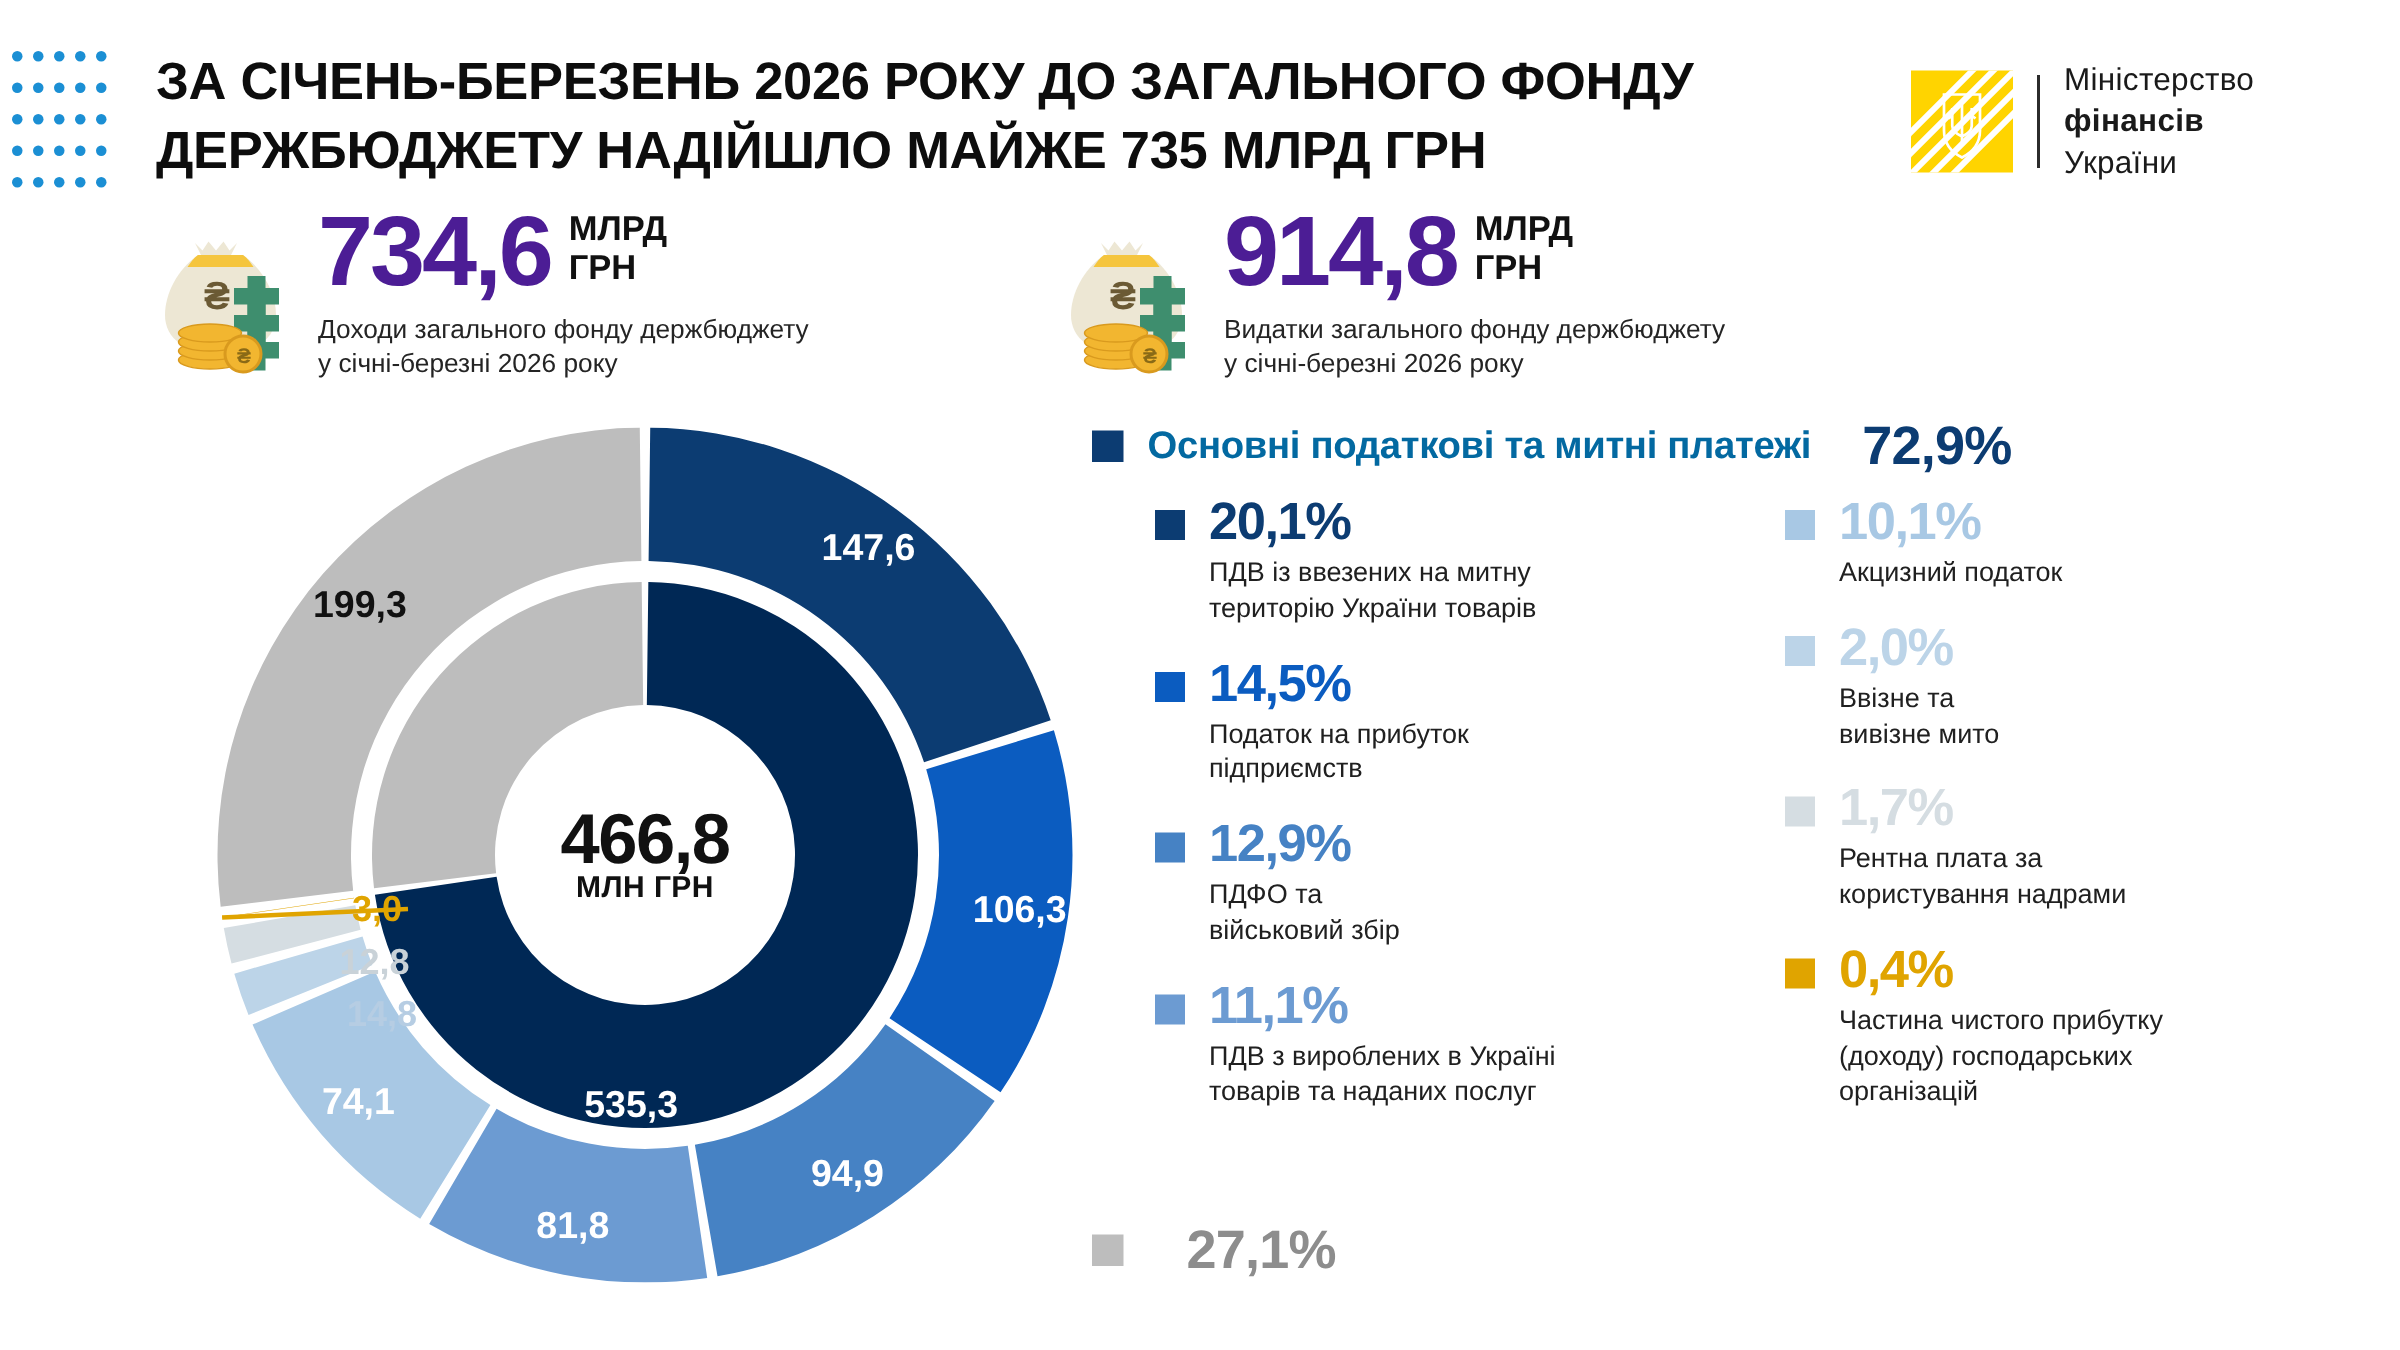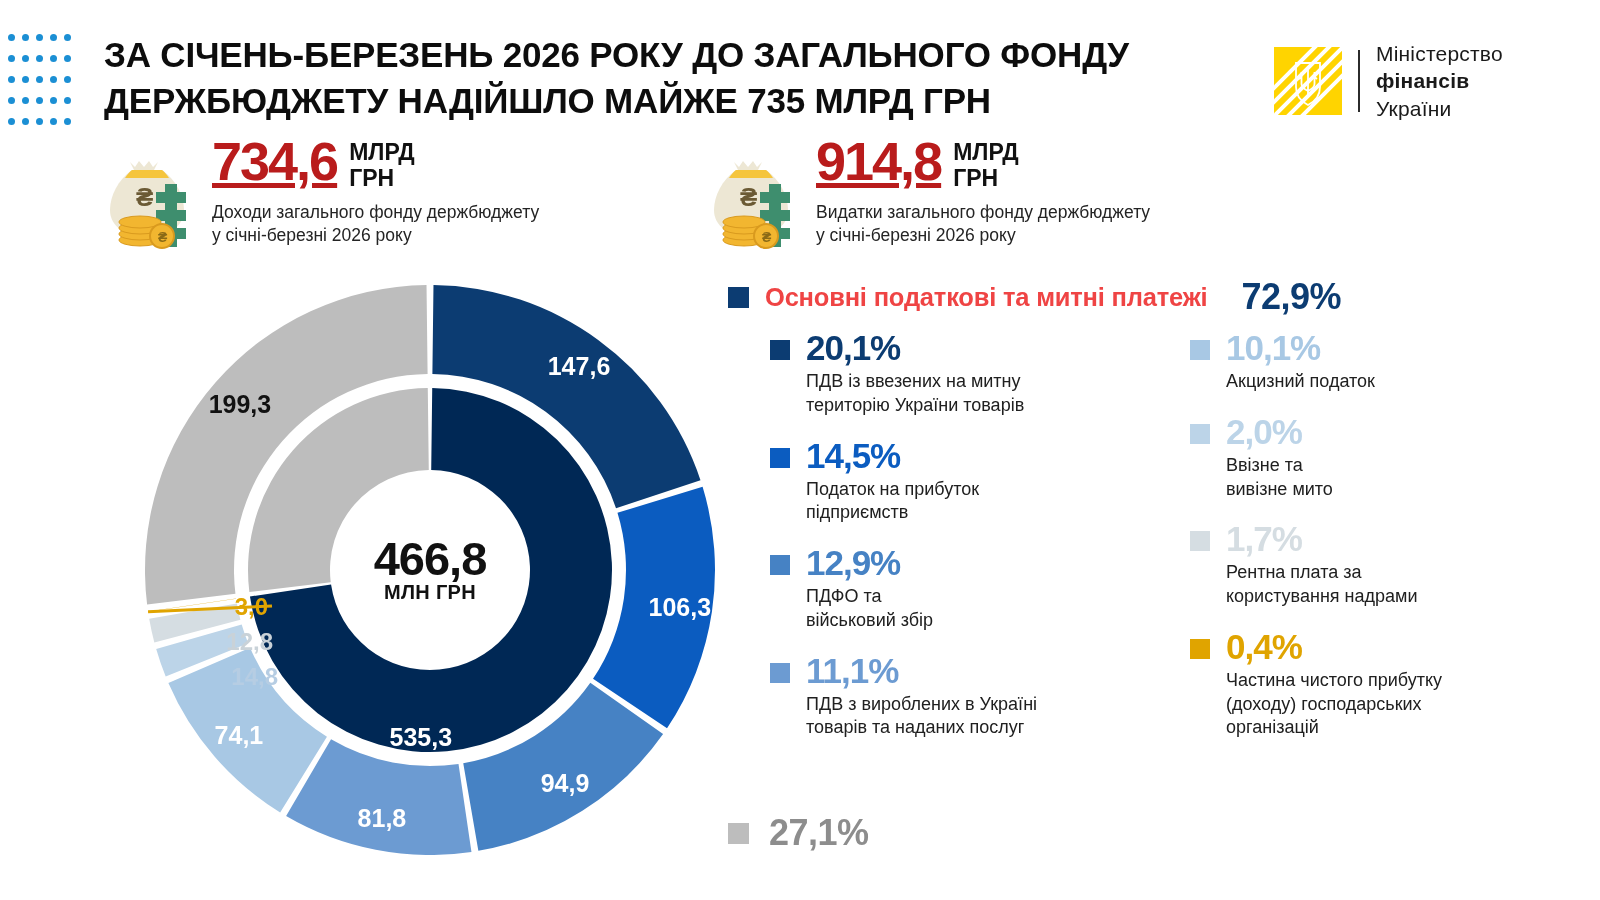--- a/index.html
+++ b/index.html
@@ -39,23 +39,22 @@
   .logo-text .b { font-weight: bold; }
 
   
   .kpi { position: absolute; display: flex; align-items: flex-start; }
   .kpi#kpi-income  { left: 96px;  top: 136px; }
   .kpi#kpi-expense { left: 700px; top: 136px; }
   .moneybag { width: 108px; height: 108px; flex: 0 0 108px; margin-top: 8px; }
   .kpi-body { margin-left: 8px; }
   .kpi-top { display: flex; align-items: flex-start; }
   .kpi-num {
-    font-size: 54px; font-weight: bold; color: #b91c1c; line-height: .95;
+    font-size: 66px; font-weight: bold; color: #4c1d95; line-height: .95;
     letter-spacing: -2px;
-    text-decoration: underline;
   }
   .kpi-unit {
     font-size: 23px; font-weight: bold; color: #111; line-height: 1.12;
     margin-left: 12px; margin-top: 4px; text-transform: uppercase; white-space: pre-line;
   }
   .kpi-desc {
     margin-top: 9px; font-size: 17.5px; line-height: 1.35; color: #242424;
     white-space: pre-line;
   }
 
@@ -86,21 +85,21 @@
   .legend-head .sw { width: 21px; height: 21px; flex: 0 0 21px; }
   .legend-head .lbl { font-size: 25.5px; font-weight: bold; letter-spacing: -.2px; }
   .legend-head .pct { font-size: 36px; font-weight: bold; letter-spacing: -.5px; margin-left: 18px; }
 
   .legend-foot {
     position: absolute; left: 728px; top: 812px;
     display: flex; align-items: center; gap: 16px;
   }
   .legend-foot .sw { width: 21px; height: 21px; flex: 0 0 21px; }
   .legend-foot .lbl { font-size: 25.5px; font-weight: bold; letter-spacing: -.2px; color:#8d8d8d; }
-  .legend-foot .pct { font-size: 36px; font-weight: bold; letter-spacing: -.5px; margin-left: 4px; color:#8d8d8d; }
+  .legend-foot .pct { font-size: 36px; font-weight: bold; letter-spacing: -.5px; margin-left: 26px; color:#8d8d8d; }
 
   .col { position: absolute; }
   #col-left  { left: 770px;  top: 330px; width: 400px; }
   #col-right { left: 1190px; top: 330px; width: 400px; }
 
   .item { display: flex; align-items: flex-start; margin-bottom: 20px; }
   .item .sw { width: 20px; height: 20px; flex: 0 0 20px; margin-top: 10px; }
   .item .txt { margin-left: 16px; }
   .item .pct { font-size: 35px; font-weight: bold; line-height: 1.0; letter-spacing: -1px; }
   .item .desc { font-size: 18px; line-height: 1.32; color: #202020; margin-top: 5px; white-space: pre-line; }
@@ -255,21 +254,21 @@
         <div class="ring-lbl" style="left: 99.9144px; top: 118.796px; color: rgb(17, 17, 17);">199,3</div>
         <div class="ring-lbl" style="left: 280.779px; top: 451.745px; color: rgb(255, 255, 255);">535,3</div>
         <div class="side-lbl" style="left: 128px; top: 322px; color: rgb(224, 164, 0);">3,0</div>
         <div class="side-lbl" style="left: 133px; top: 357px; color: rgb(201, 210, 216);">12,8</div>
         <div class="side-lbl" style="left: 138px; top: 392px; color: rgb(182, 205, 227);">14,8</div>
       </div>
   </div>
 
   <div class="legend-head">
     <span class="sw" id="lh-sw" style="background: rgb(12, 60, 114);"></span>
-    <span class="lbl" id="lh-lbl" style="color: #ef4444;">Основні податкові та митні платежі</span>
+    <span class="lbl" id="lh-lbl" style="color: #0369a1;">Основні податкові та митні платежі</span>
     <span class="pct" id="lh-pct" style="color: rgb(12, 60, 114); text-align: right;">72,9%</span>
   </div>
 
   <div class="col" id="col-left">
       <div class="item">
         <span class="sw" style="background: rgb(12, 60, 114);"></span>
         <div class="txt">
           <div class="pct" style="color: rgb(12, 60, 114);">20,1%</div>
           <div class="desc">ПДВ із ввезених на митну
 територію України товарів</div>

